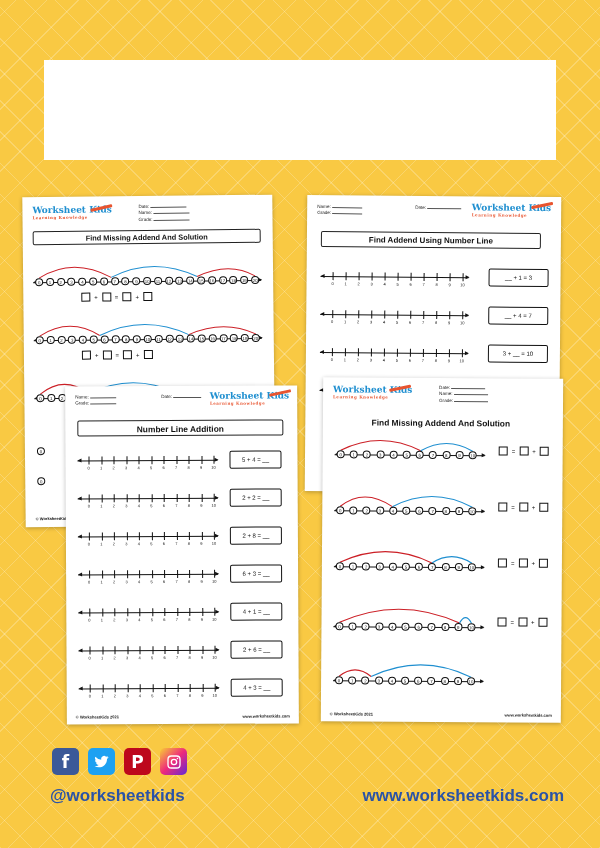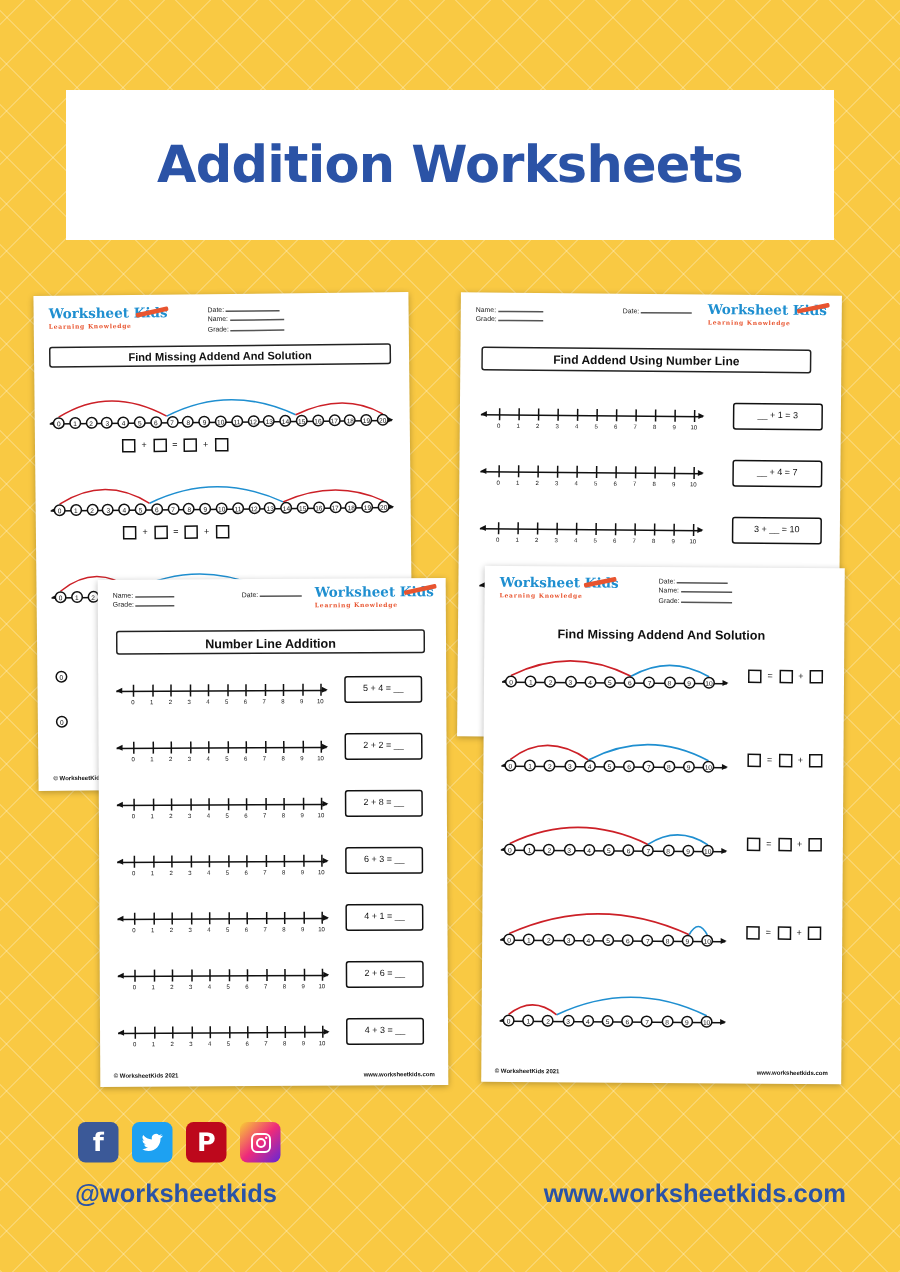--- a/index.html
+++ b/index.html
@@ -88,21 +88,20 @@
   .soc { width:27px; height:27px; border-radius:5px; display:flex; align-items:center;
          justify-content:center; color:#fff; font-weight:bold; font-size:17px;
          font-family:"DejaVu Sans", sans-serif; }
   .handle { position:absolute; left:50px; top:786px; font-size:17px; font-weight:bold; color:#2b53a6; }
   .site  { position:absolute; right:36px; top:786px; font-size:17px; font-weight:bold; color:#2b53a6; }
 </style>
 </head>
 <body>
 
 <div class="title-banner">
-  <div class="title-line">Addition Worksheets</div>
 </div>
 
 <div class="sheet" style="left:24px; top:196px; width:250px; height:330px; transform:rotate(-0.6deg);">
   <div class="sheet-inner">
 
     <div style="position:absolute; left:10px; top:8px;">
       <div class="logo">
         <div class="l1">Worksheet Kids</div>
         <div class="l2">Learning Knowledge</div>
       </div>

